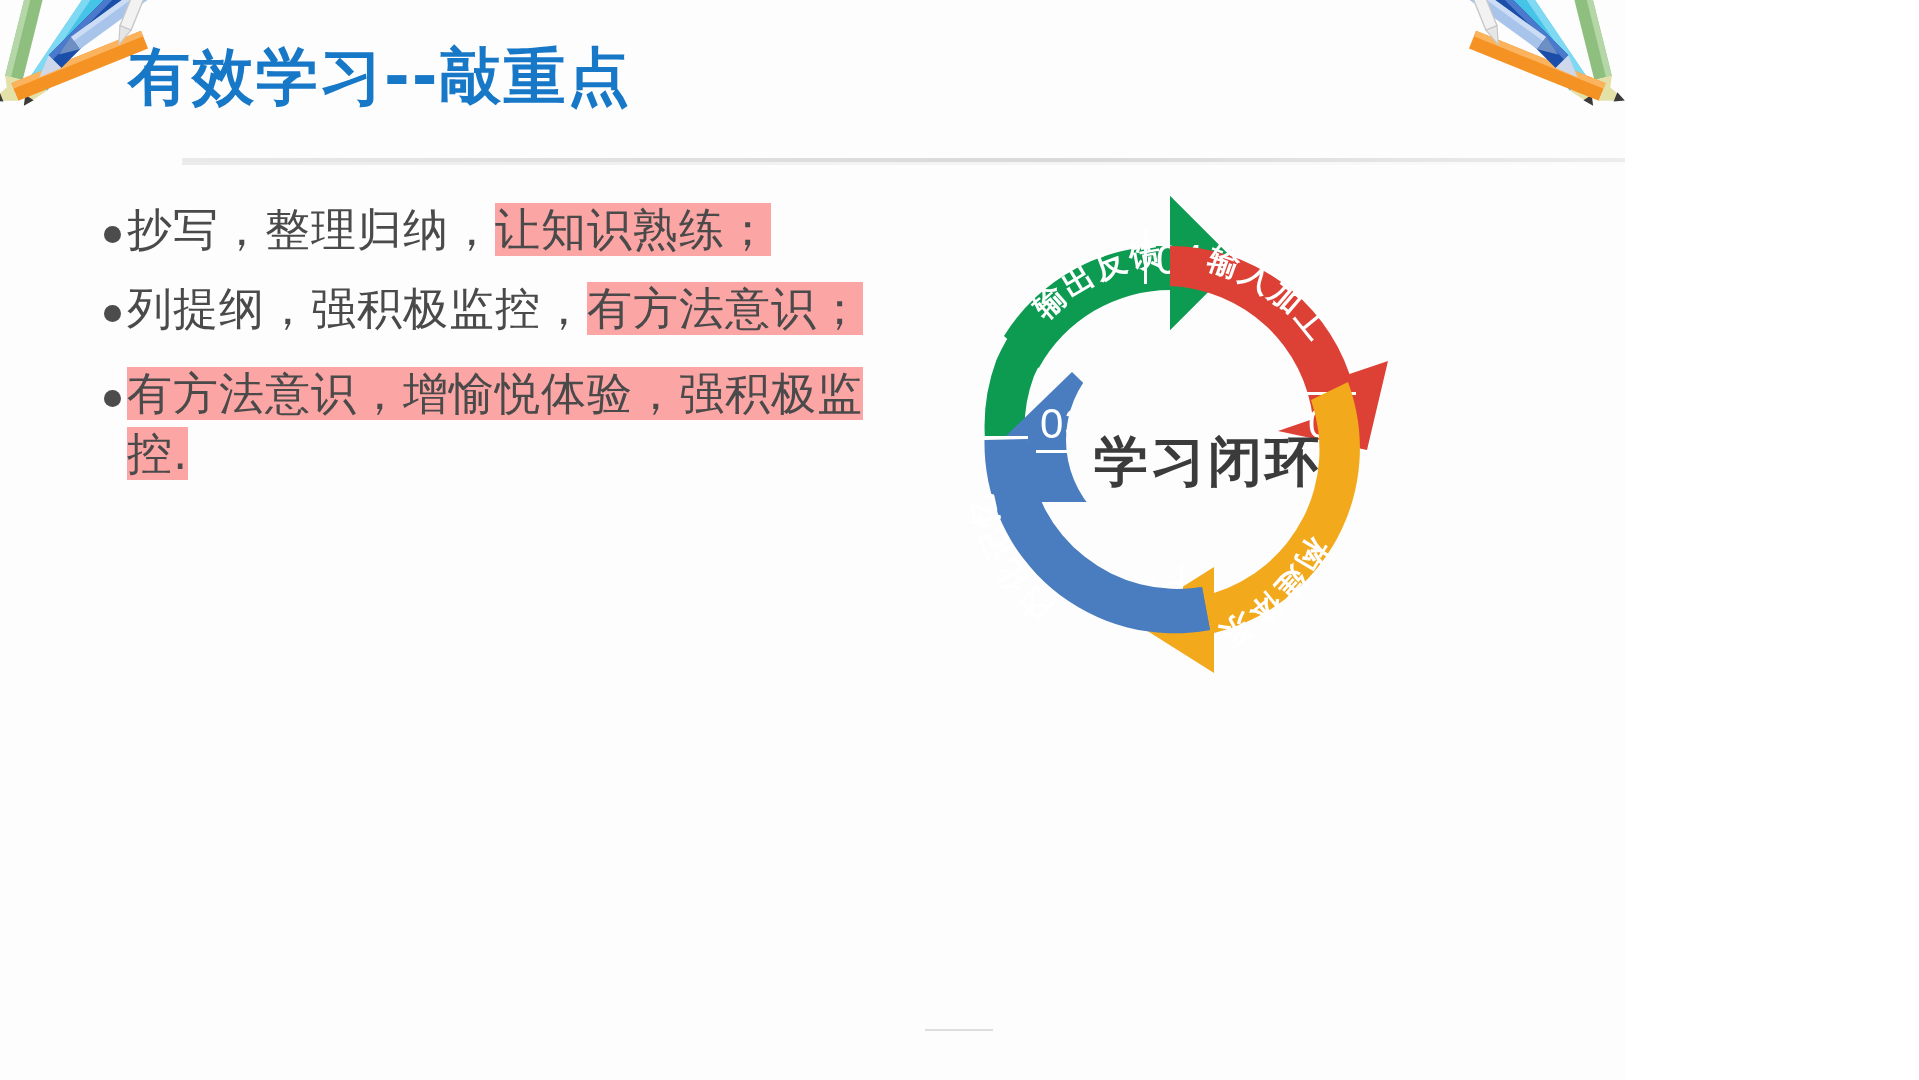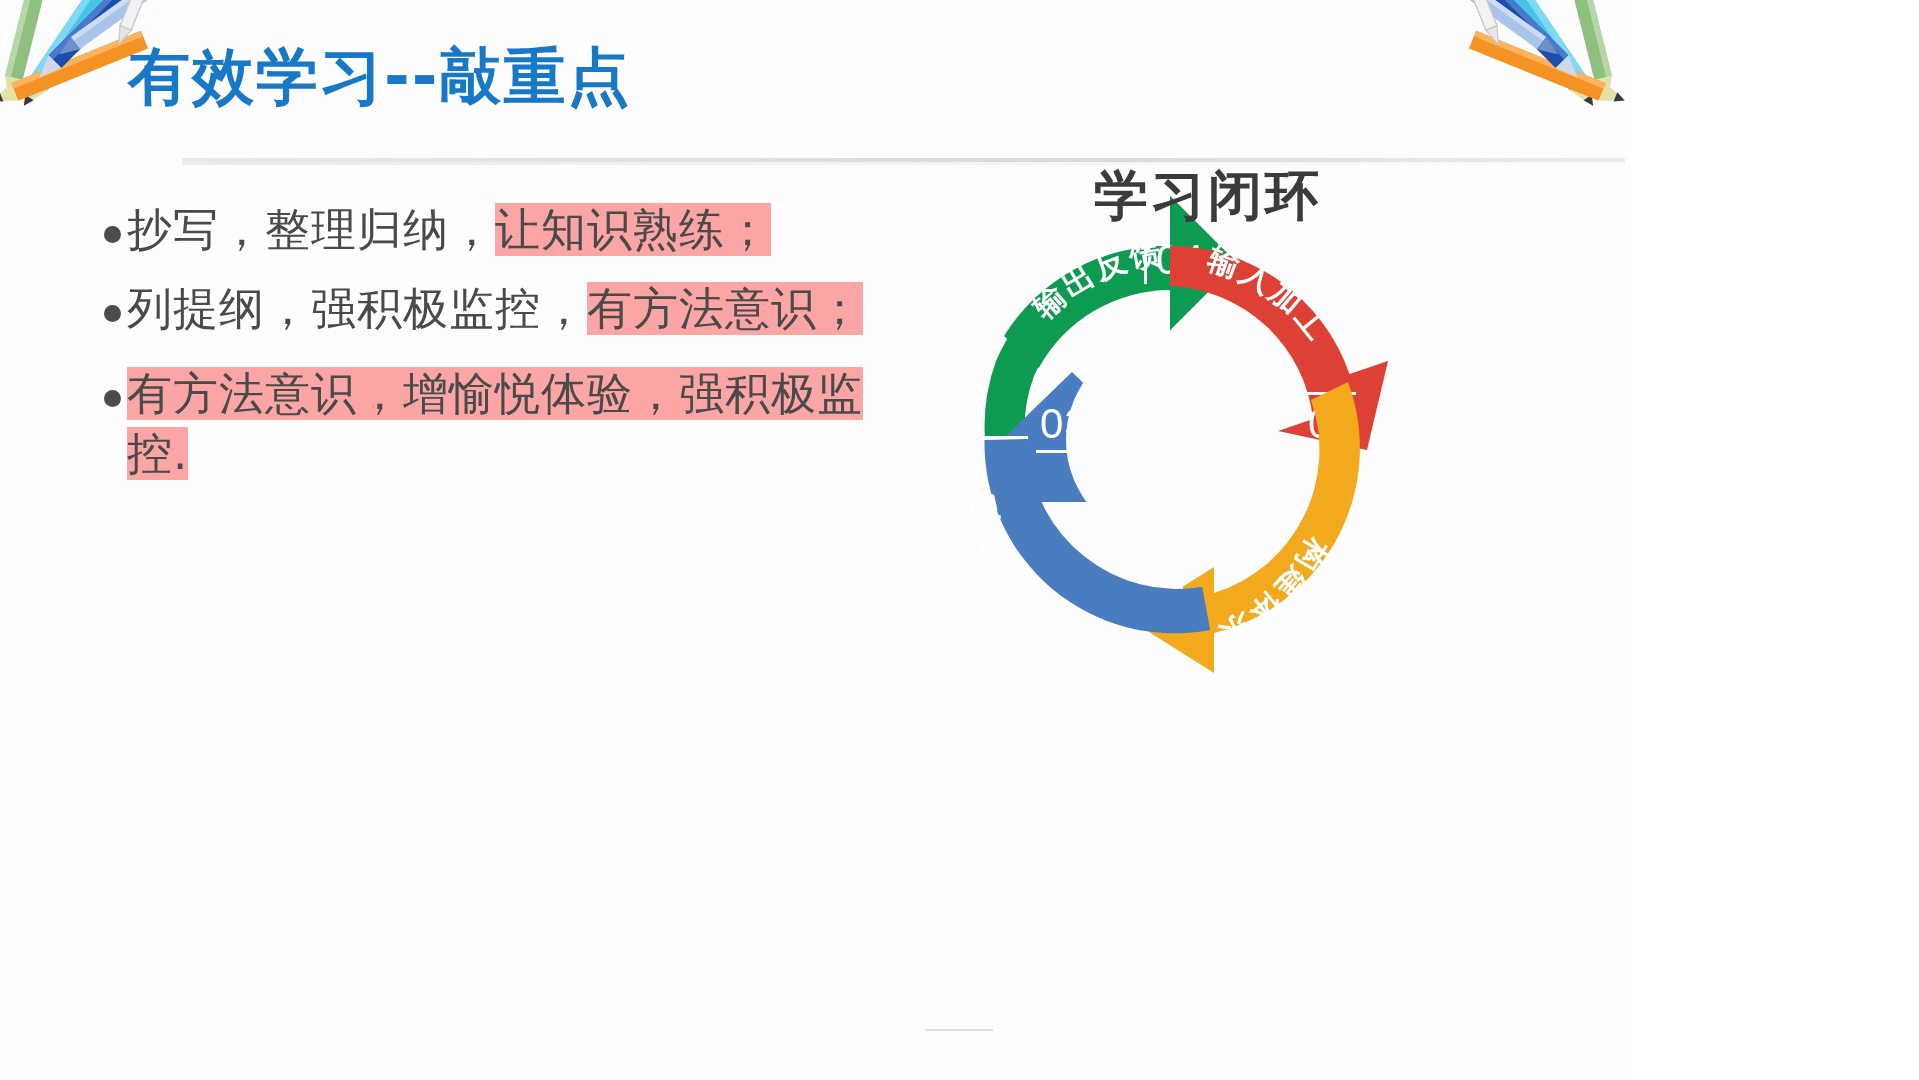--- a/index.html
+++ b/index.html
@@ -31,22 +31,22 @@
   .hl{background:#fca5a5;margin-top:10px;}
   .bullet.b5 .btext{max-width:740px;}
   .bullet.b5{margin-top:24px;}
 
   
   #cycle{position:absolute;left:880px;top:150px;width:600px;height:580px;}
   #cycle svg{display:block;}
   .seg-label{font-family:"DejaVu Sans","Liberation Sans",sans-serif;font-weight:bold;
      fill:#ffffff;font-size:31px;letter-spacing:3px;}
   .seg-num{font-family:"Liberation Sans","DejaVu Sans",sans-serif;fill:#ffffff;font-size:42px;letter-spacing:1px;}
-  #center-text{position:absolute;left:0;top:0;width:600px;height:580px;
-     display:flex;align-items:flex-start;justify-content:center;pointer-events:none;}
+  #center-text{position:absolute;left:0;top:12px;width:600px;height:580px;
+     display:flex;align-items:center;justify-content:center;pointer-events:none;}
   #center-text span{font-size:54px;font-weight:bold;color:#3b3b3b;letter-spacing:3px;
      font-family:"DejaVu Sans","Liberation Sans",sans-serif;transform:translate(28px,10px);}
 
   
   #watermark{position:absolute;left:1729px;top:855px;width:54px;height:62px;text-align:center;}
   #watermark .ring{width:38px;height:38px;border:2px solid #b9b9b9;border-radius:50%;
      margin:0 auto;position:relative;}
   #watermark .ring:before{content:"";position:absolute;left:9px;top:8px;width:18px;height:20px;
      border:2px solid #c4c4c4;border-radius:50% 50% 45% 45%;}
   #watermark .wm-text{font-size:6px;color:#b0b0b0;letter-spacing:.5px;margin-top:3px;

